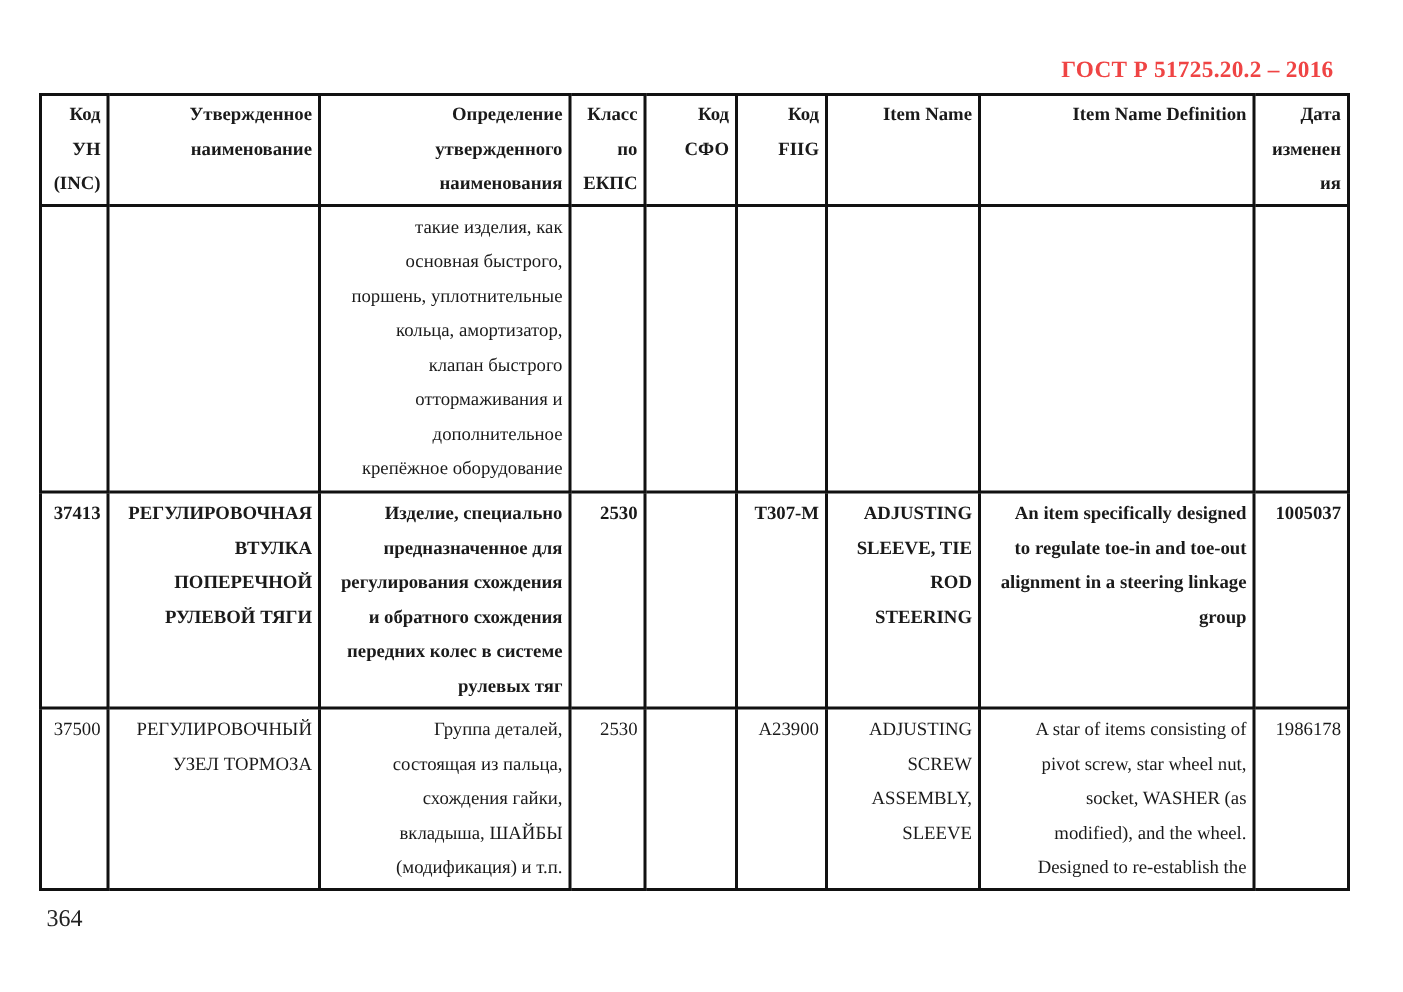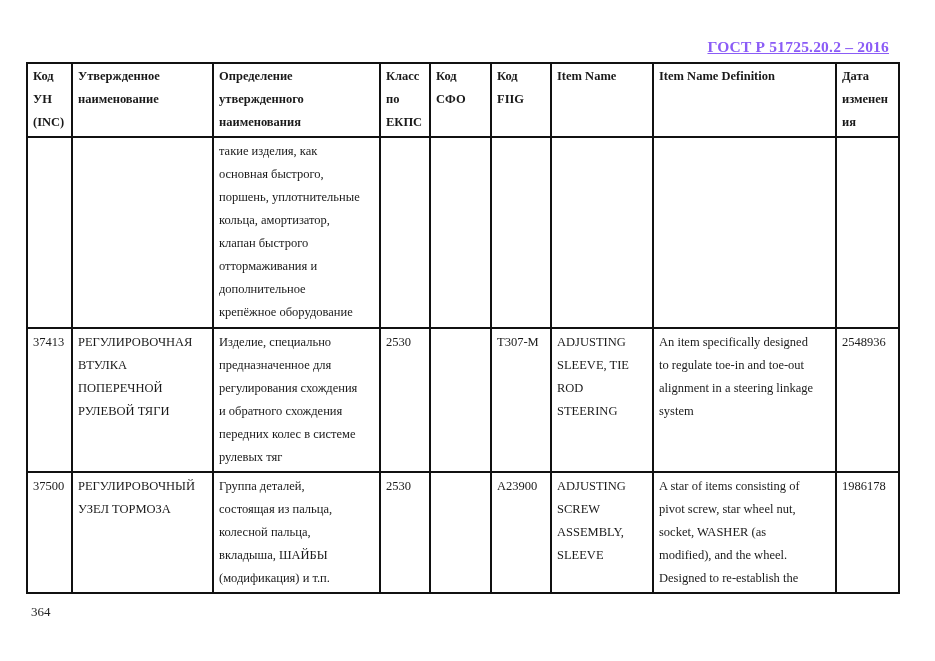--- a/index.html
+++ b/index.html
@@ -15,55 +15,54 @@
     font-family: "Liberation Serif", "DejaVu Serif", serif;
     color: #1a1a1a;
   }
   .doc-header {
     position: absolute;
     top: 38px;
     right: 46px;
     font-size: 15.5px;
     font-weight: bold;
     letter-spacing: 0.2px;
-    color: #8b5cf6;
-    text-decoration: underline;
+    color: #ef4444;
   }
   table.gost {
     position: absolute;
     left: 26px;
     top: 62px;
     border-collapse: collapse;
     table-layout: fixed;
     width: 872px;
   }
   table.gost th, table.gost td {
     border: 2px solid #111;
     vertical-align: top;
-    text-align: left;
+    text-align: right;
     padding: 2px 4px 2px 5px;
     font-size: 12.5px;
     line-height: 23px;
     overflow: hidden;
   }
   table.gost th {
     font-weight: bold;
     font-size: 12.5px;
     padding-top: 1px;
   }
   tr.header-row { height: 72px; }
   tr.cont-row { height: 191px; margin-left: 16px; }
-  tr.row-37413 { height: 140px; }
+  tr.row-37413 { height: 140px; font-weight: bold; }
   tr.row-37500 { height: 120px; }
   .cell-line { display: block; white-space: nowrap; }
   .page-number {
     position: absolute;
     left: 31px;
     top: 604px;
-    font-size: 13px;
+    font-size: 16px;
     color: #222;
   }
 </style>
 </head>
 <body>
 
 <div class="doc-header">ГОСТ Р 51725.20.2 – 2016</div>
 
 <table class="gost">
   <colgroup>
@@ -164,35 +163,35 @@
       <td>
         <span class="cell-line">ADJUSTING</span>
         <span class="cell-line">SLEEVE, TIE</span>
         <span class="cell-line">ROD</span>
         <span class="cell-line">STEERING</span>
       </td>
       <td>
         <span class="cell-line">An item specifically designed</span>
         <span class="cell-line">to regulate toe-in and toe-out</span>
         <span class="cell-line">alignment in a steering linkage</span>
-        <span class="cell-line">system</span>
-      </td>
-      <td>2548936</td>
+        <span class="cell-line">group</span>
+      </td>
+      <td>1005037</td>
     </tr>
 
     <tr class="row-37500">
       <td>37500</td>
       <td>
         <span class="cell-line">РЕГУЛИРОВОЧНЫЙ</span>
         <span class="cell-line">УЗЕЛ ТОРМОЗА</span>
       </td>
       <td>
         <span class="cell-line">Группа деталей,</span>
         <span class="cell-line">состоящая из пальца,</span>
-        <span class="cell-line">колесной пальца,</span>
+        <span class="cell-line">схождения гайки,</span>
         <span class="cell-line">вкладыша, ШАЙБЫ</span>
         <span class="cell-line">(модификация) и т.п.</span>
       </td>
       <td>2530</td>
       <td></td>
       <td>A23900</td>
       <td>
         <span class="cell-line">ADJUSTING</span>
         <span class="cell-line">SCREW</span>
         <span class="cell-line">ASSEMBLY,</span>

